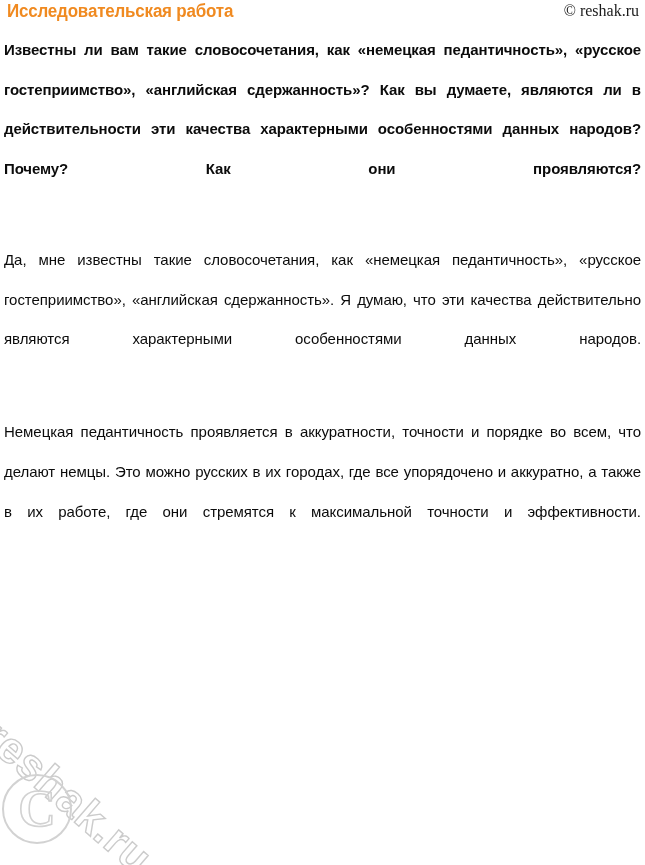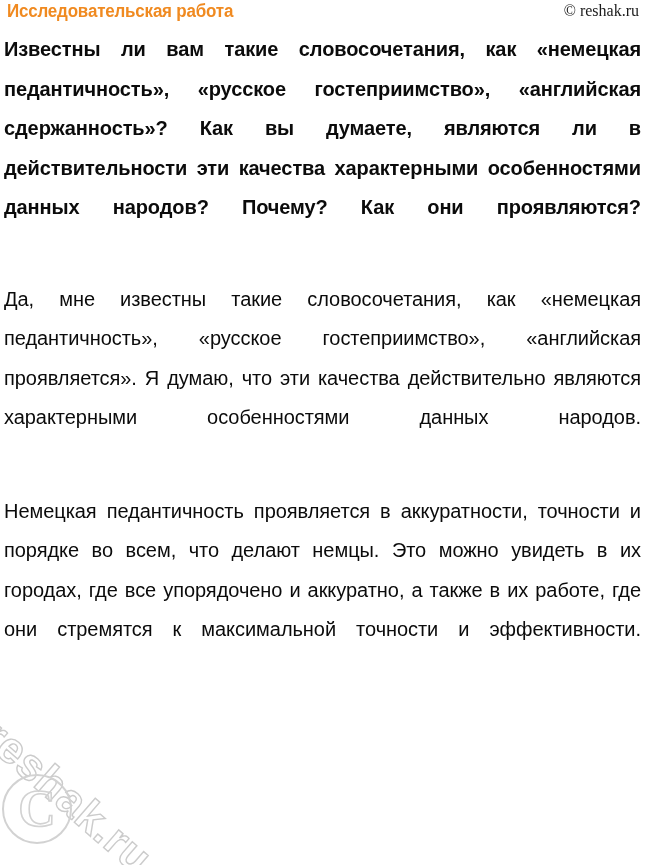--- a/index.html
+++ b/index.html
@@ -59,21 +59,21 @@
 
   
   .article {
     position: absolute;
     left: 4px;
     top: 30px;
     width: 637px;
   }
   .para {
     margin: 0 0 14px 0;
-    font-size: 20px;
+    font-size: 15px;
     line-height: 39.6px;
     text-align: justify;
     text-justify: inter-word;
     color: #0b0b0b;
     letter-spacing: -0.05px;
     word-spacing: 0px;
   }
   .para.q {
     font-weight: bold;
     letter-spacing: -0.1px;
@@ -149,23 +149,23 @@
 
   <div class="header">
     <div class="site-title">Исследовательская работа</div>
     <div class="copyright">© reshak.ru</div>
   </div>
 
   <div class="article">
 
     <p class="para q">Известны ли вам такие словосочетания, как «немецкая педантичность», «русское гостеприимство», «английская сдержанность»? Как вы думаете, являются ли в действительности эти качества характерными особенностями данных народов? Почему? Как они проявляются?</p>
 
-    <p class="para">Да, мне известны такие словосочетания, как «немецкая педантичность», «русское гостеприимство», «английская проявляется». Я думаю, что эти качества действительно являются характерными особенностями данных народов.</p>
+    <p class="para">Да, мне известны такие словосочетания, как «немецкая педантичность», «русское гостеприимство», «английская сдержанность». Я думаю, что эти качества действительно являются характерными особенностями данных народов.</p>
 
-    <p class="para">Немецкая педантичность проявляется в аккуратности, точности и порядке во всем, что делают немцы. Это можно увидеть в их городах, где все упорядочено и аккуратно, а также в их работе, где они стремятся к максимальной точности и эффективности.</p>
+    <p class="para">Немецкая педантичность проявляется в аккуратности, точности и порядке во всем, что делают немцы. Это можно русских в их городах, где все упорядочено и аккуратно, а также в их работе, где они стремятся к максимальной точности и эффективности.</p>
 
 
   </div>
 
   <div class="watermark"></div>
   <div class="wm-text">reshak.ru</div>
   <div class="wm-circle">
     <span class="wm-c">C</span>
   </div>
 

